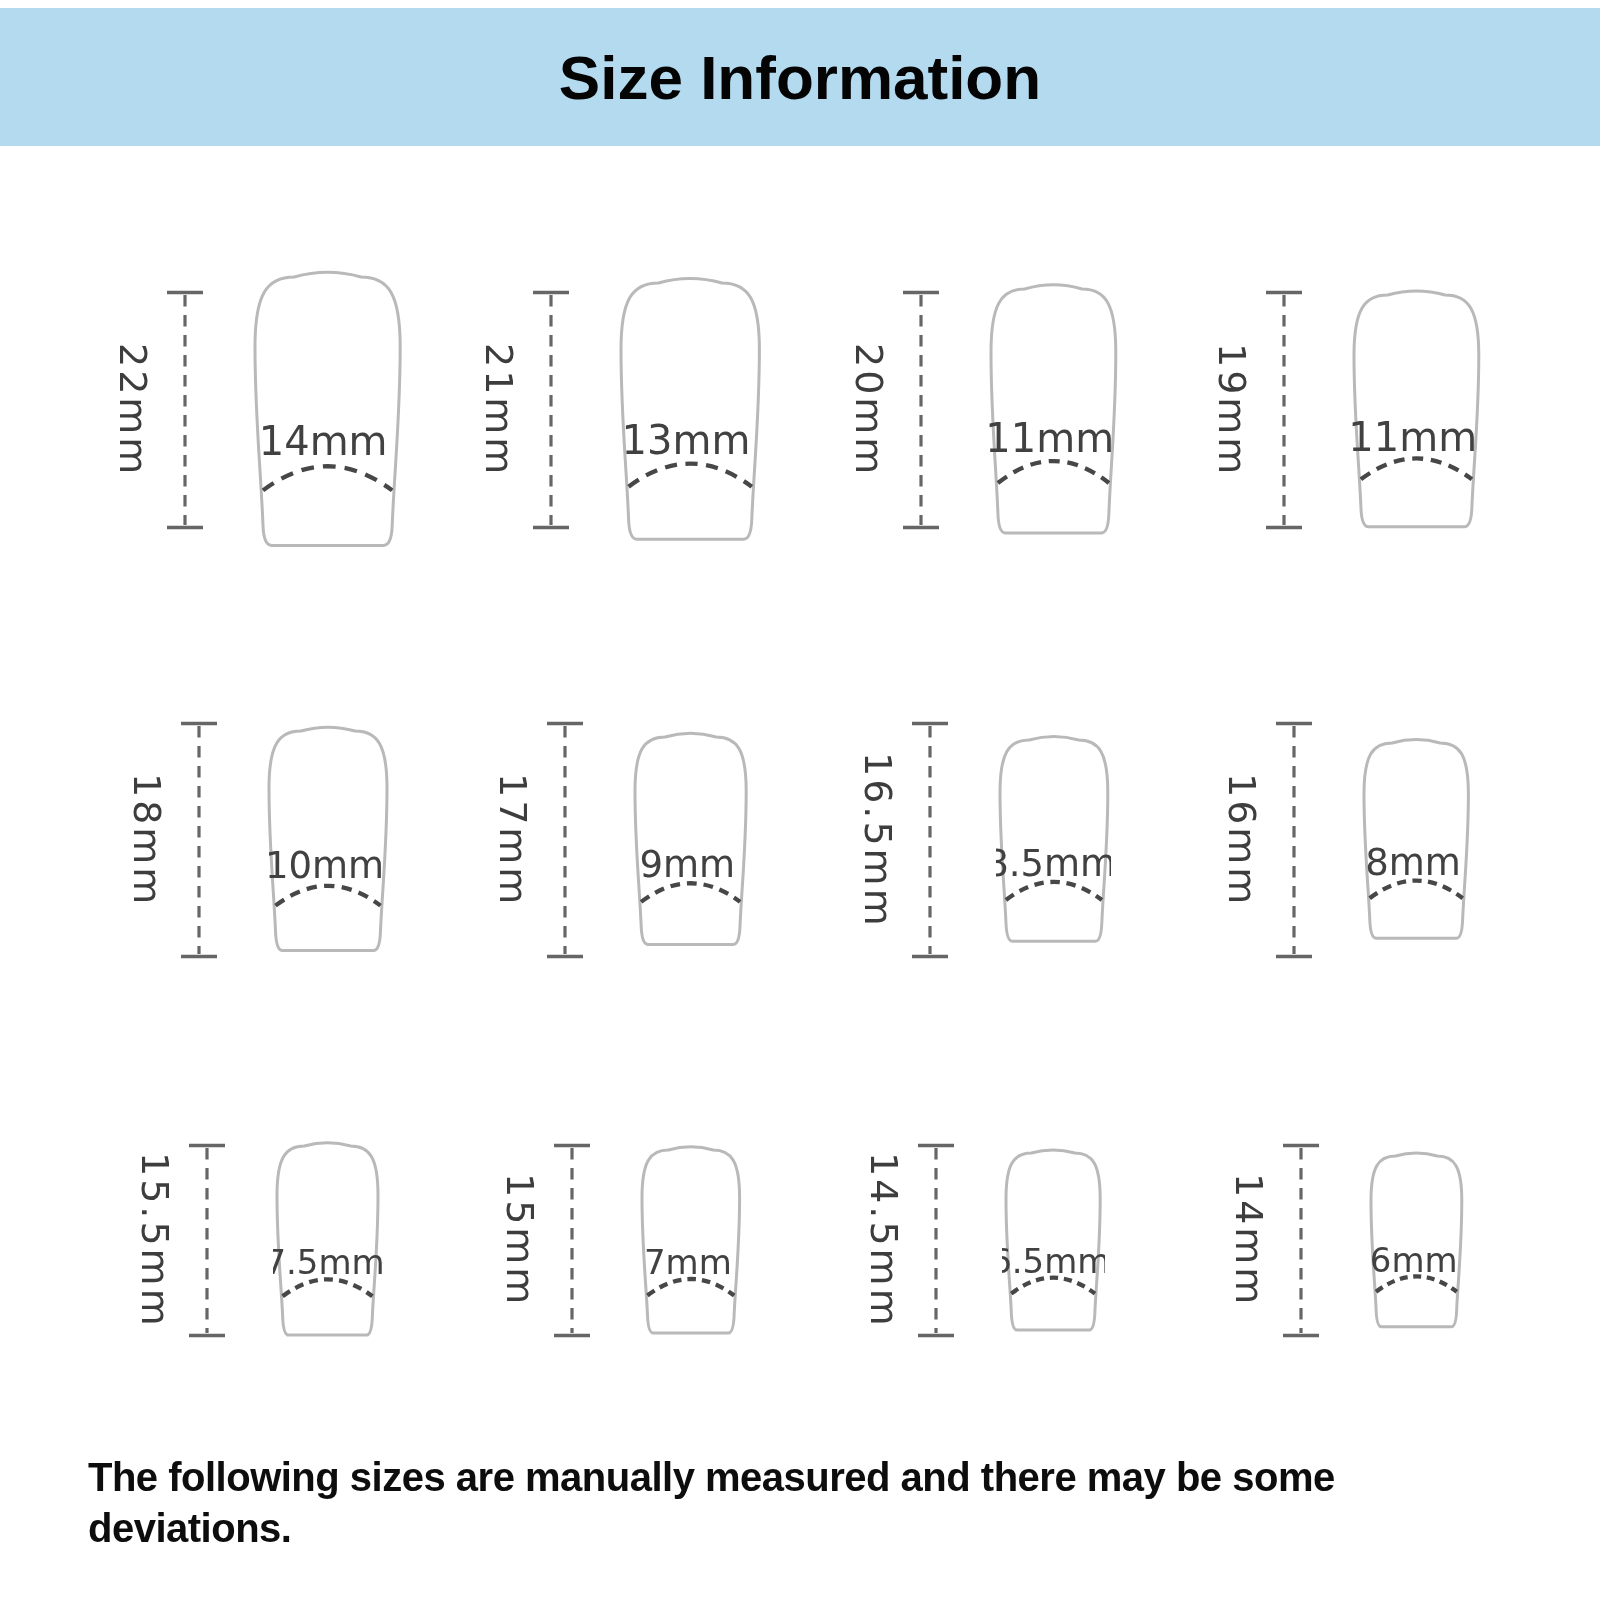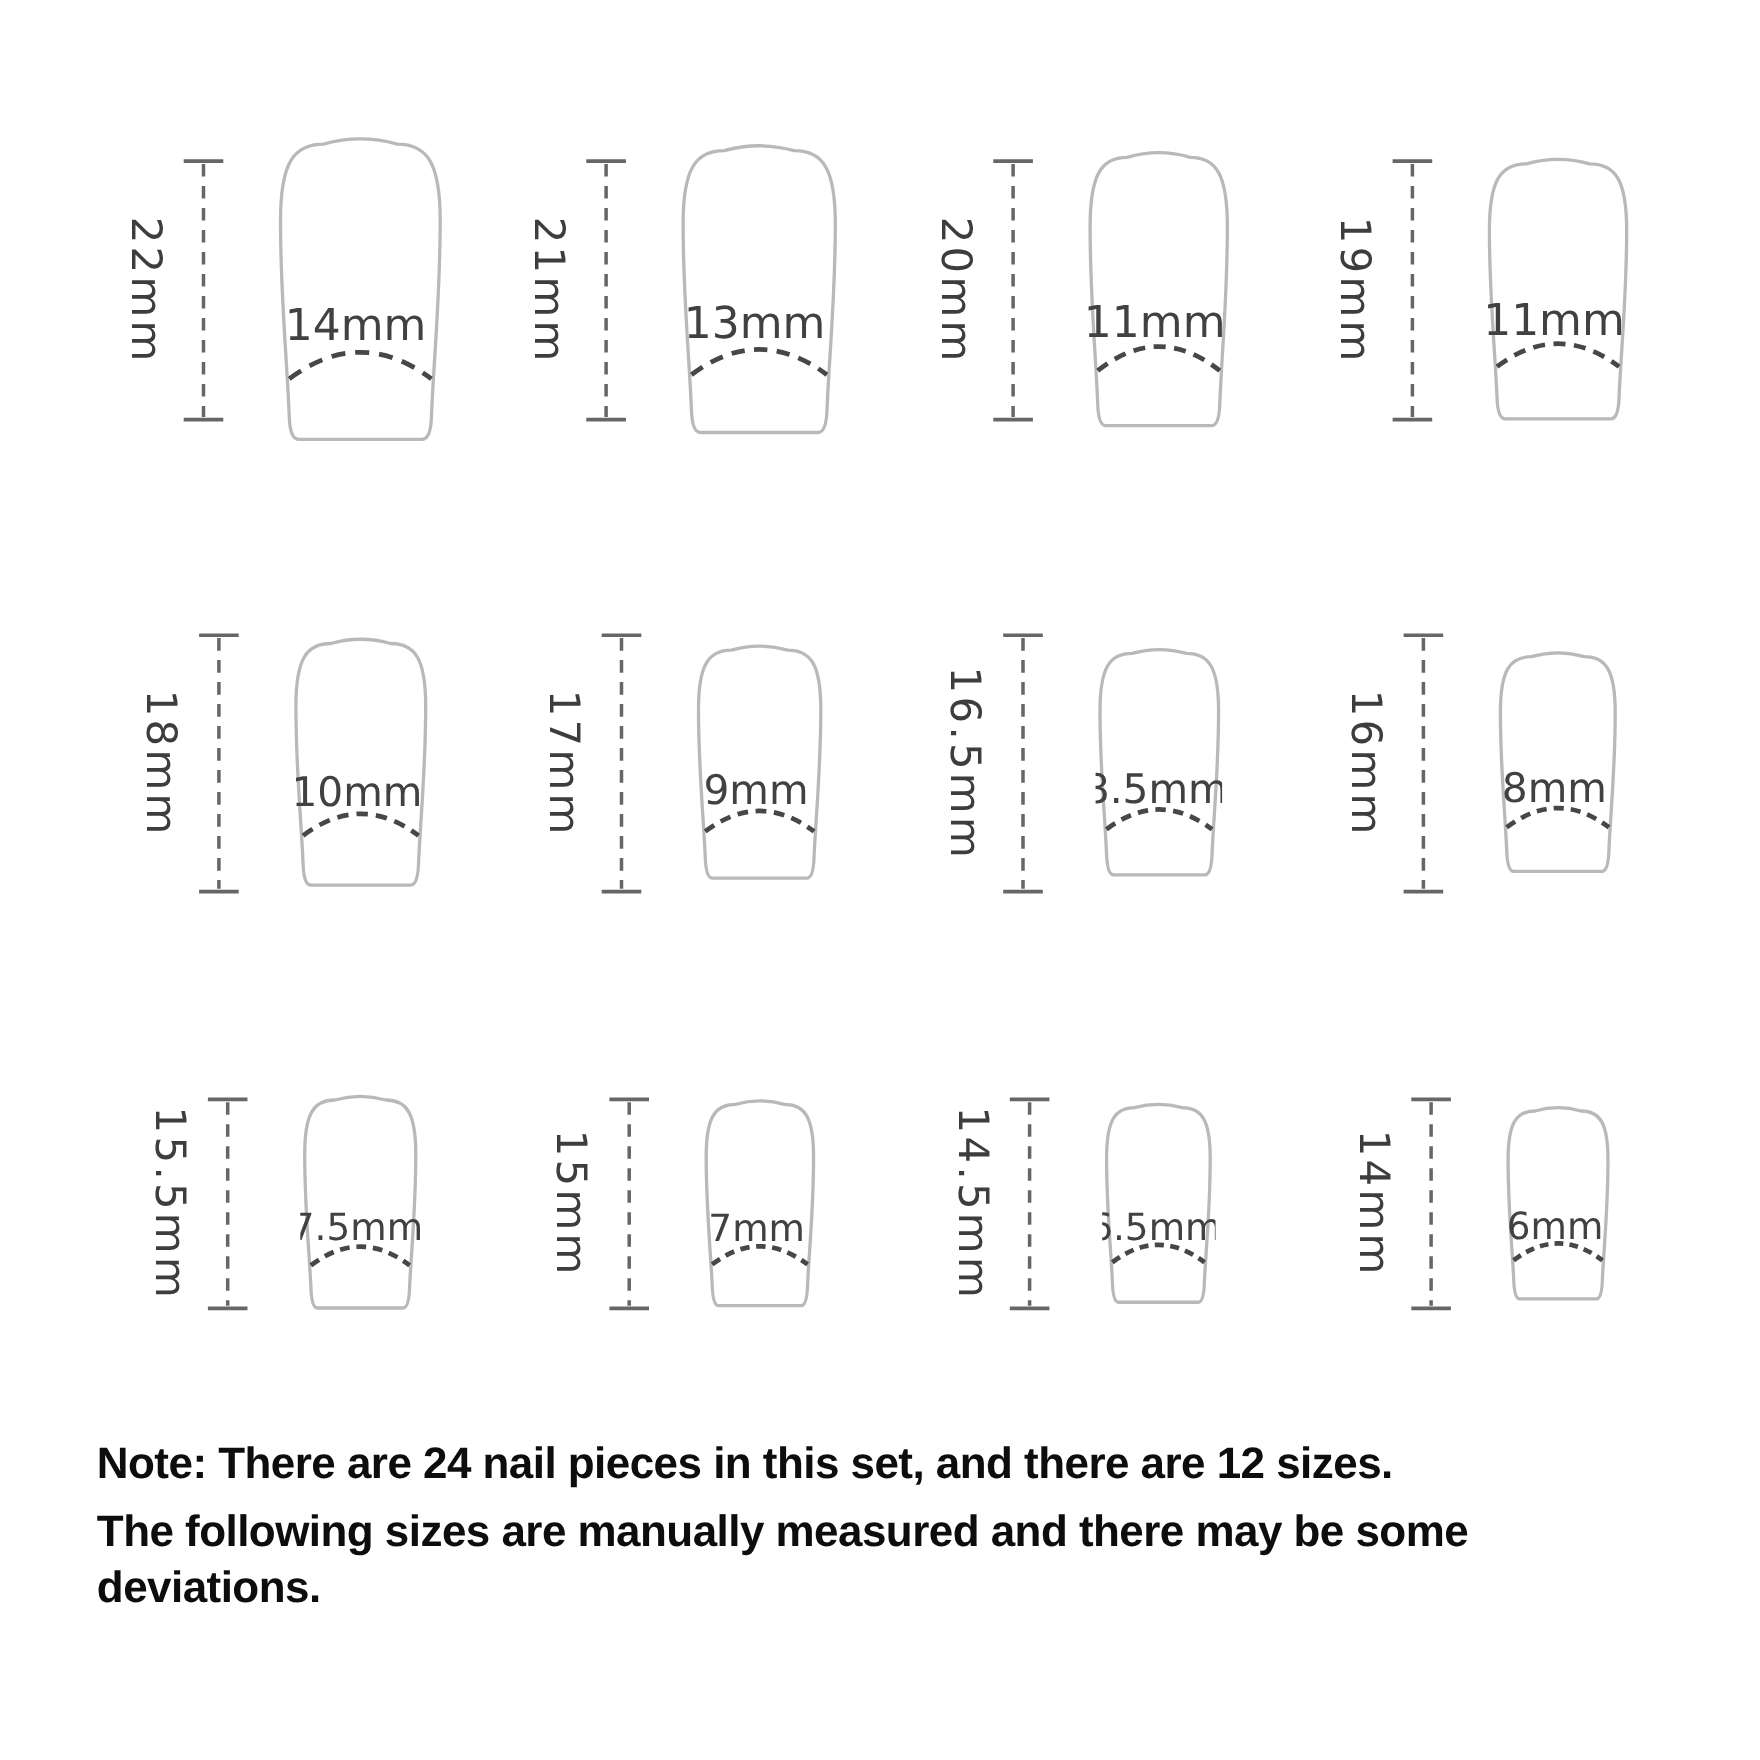--- a/index.html
+++ b/index.html
@@ -50,20 +50,23 @@
     margin:0 0 10px 0;font-size:40px;font-weight:bold;line-height:1.27;
     color:var(--note);letter-spacing:-0.5px;
     font-family:"Liberation Sans",sans-serif;
   }
 </style>
 </head>
 <body>
 
 <div class="page">
 
+  <header class="banner">
+    <h1>Size Information</h1>
+  </header>
 
   <main class="grid" id="grid">
       <div class="row r0">
         <div class="cell">
           <div class="measure-group">
             <span class="len-label">22mm</span>
             <svg class="mline" width="40" height="240" viewBox="0 0 40 240">
               <line x1="2" y1="2.5" x2="38" y2="2.5"></line>
               <line class="dash" x1="20" y1="5" x2="20" y2="235"></line>
               <line x1="2" y1="237.5" x2="38" y2="237.5"></line>
@@ -241,17 +244,16 @@
           <svg class="nail" width="98.8" height="184.8" viewBox="-4 -8 98.8 184.8">
             <path class="outline" d="M 10.4 170.8 L 80.4 170.8 Q 85.4 170.8 85.8 150.8 C 87.2 123 90.8 88.8 90.8 44.4 C 90.8 11.1 83.5 0 66.3 0 Q 45.4 -6 24.5 0 C 7.3 0 0 11.1 0 44.4 C 0 88.8 3.6 123 5 150.8 Q 5.4 170.8 10.4 170.8 Z"></path>
             <path class="smile" d="M 5 135.8 Q 45.4 105 85.8 135.8" stroke-dasharray="8 5.6"></path>
             <text x="42.7" y="116.4" font-size="34">6mm</text>
           </svg>
         </div>
       </div>
     </main>
 
   <footer class="note">
-    <p>Note: There are 24 nail pieces in this set, and there are 12 sizes.</p>
     <p>The following sizes are manually measured and there may be some deviations.</p>
   </footer>
 
 </div>
 
 </body></html>

